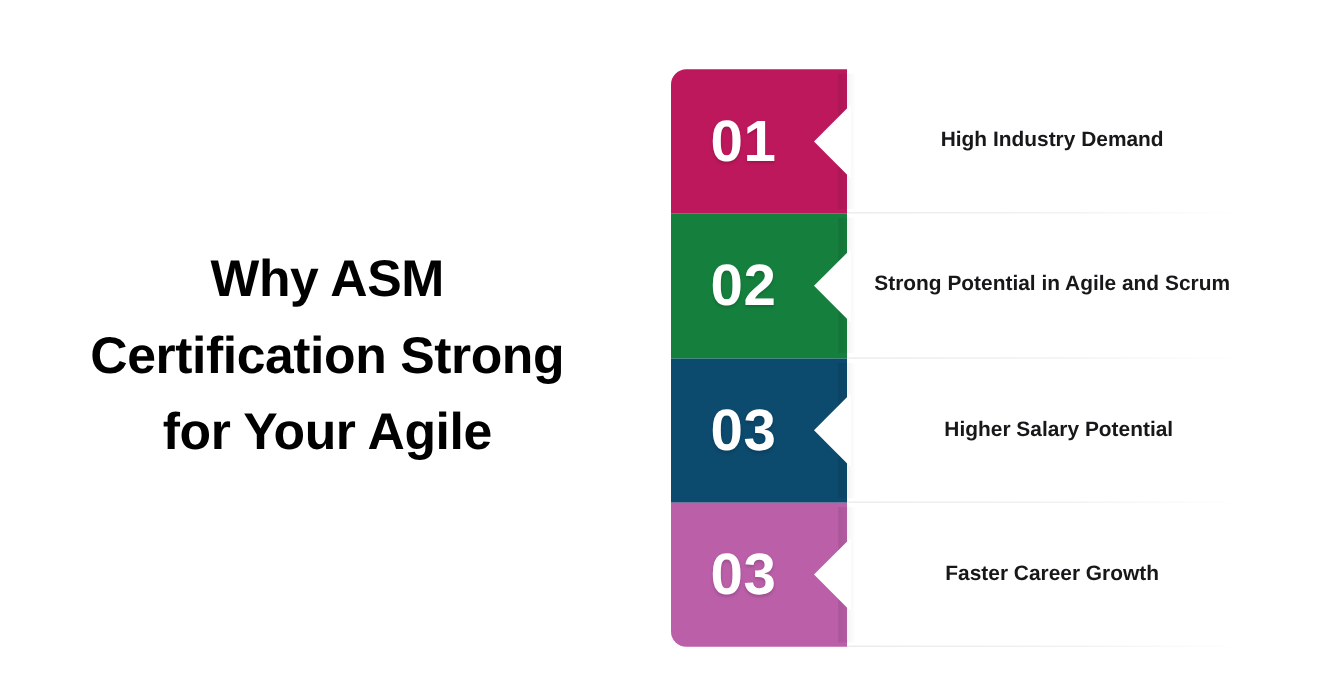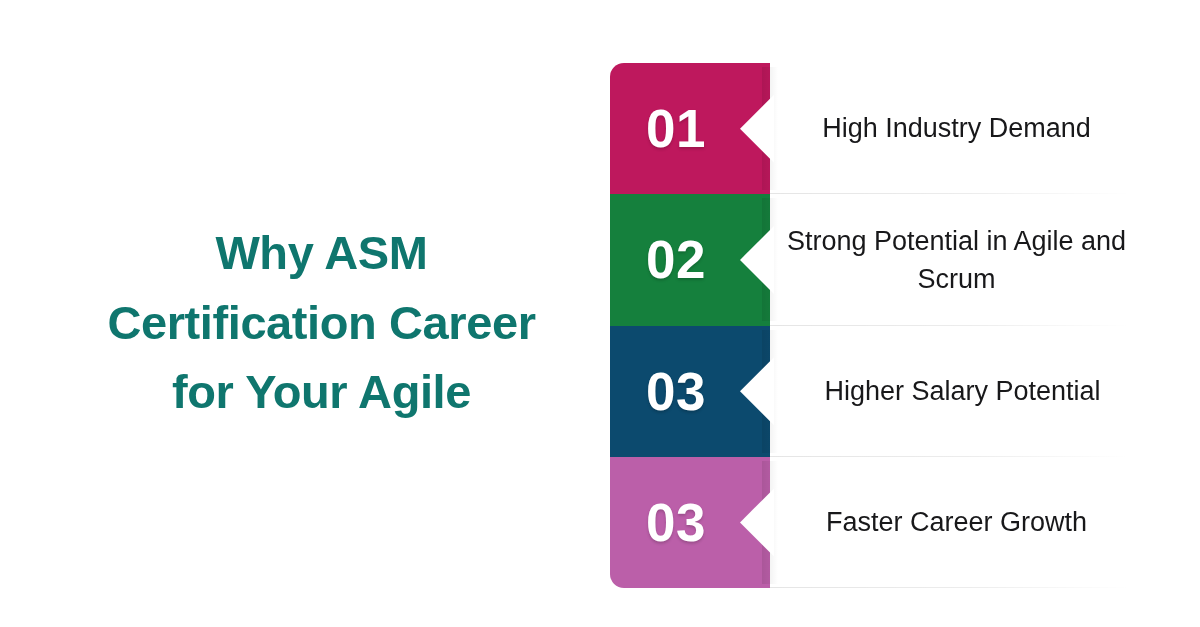--- a/index.html
+++ b/index.html
@@ -116,22 +116,22 @@
     height: 131.25px;
     display: flex;
     align-items: center;
     justify-content: center;
     box-sizing: border-box;
     padding: 0 6px 0 14px;
     z-index: 2;
   }
   .step-label-text {
     font-family: "Liberation Sans", sans-serif;
-    font-weight: normal;
-    font-size: 27px;
+    font-weight: bold;
+    font-size: 19px;
     line-height: 1.42;
     color: #18181a;
     text-align: center;
   }
 
   
   .step-divider {
     position: absolute;
     left: 160px;
     bottom: 0;
@@ -139,23 +139,23 @@
     height: 1px;
     background: linear-gradient(to right, rgba(0,0,0,0.10) 0%, rgba(0,0,0,0.075) 55%, rgba(0,0,0,0) 100%);
     z-index: 1;
   }
 </style>
 </head>
 <body style="background: rgb(255, 255, 255);">
 
 <div id="infographic">
 
-  <div class="headline" style="color: #0f766e; padding-left: 24px;">
+  <div class="headline" style="color: #000000;">
     <span class="headline-line">Why ASM</span>
-    <span class="headline-line">Certification Career</span>
+    <span class="headline-line">Certification Strong</span>
     <span class="headline-line">for Your Agile</span>
   </div>
 
   <div class="steps">
 
     <div class="step-row">
       <div class="step-block" style="background-color: #be185d;">
         <span class="step-number" style="color: rgb(255, 255, 255);">01</span>
       </div>
       <div class="step-shadow"></div>

